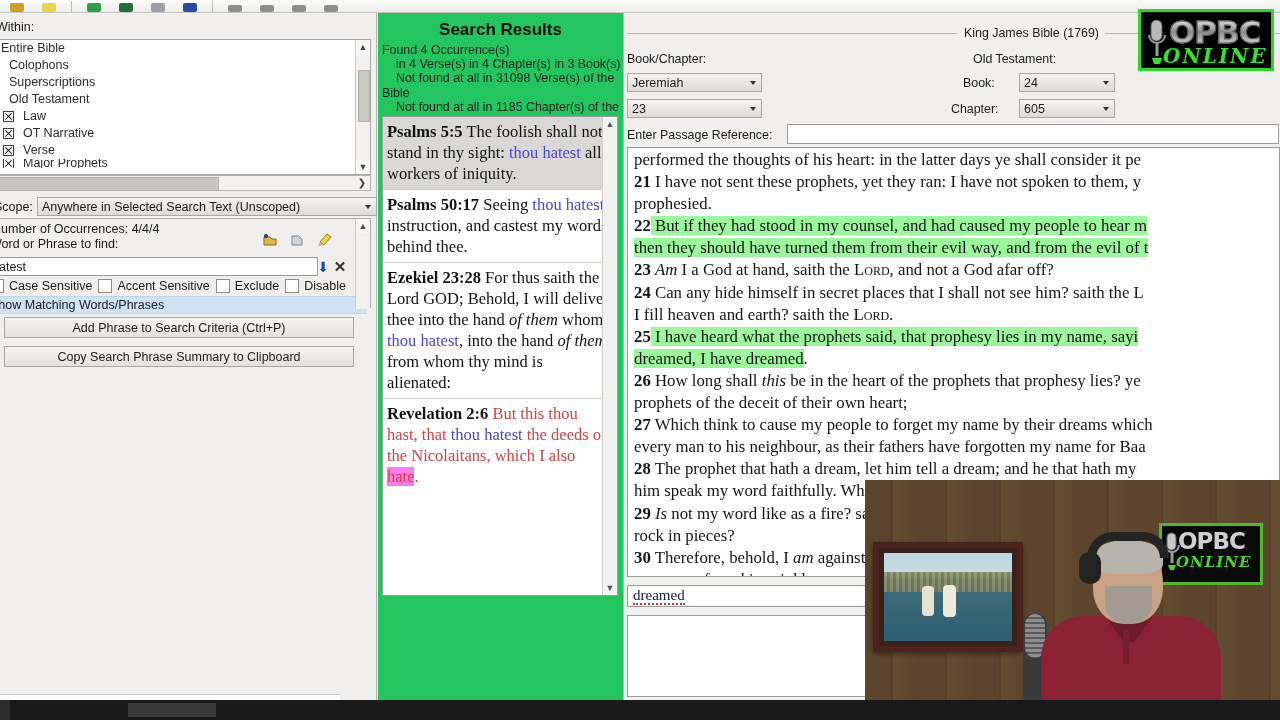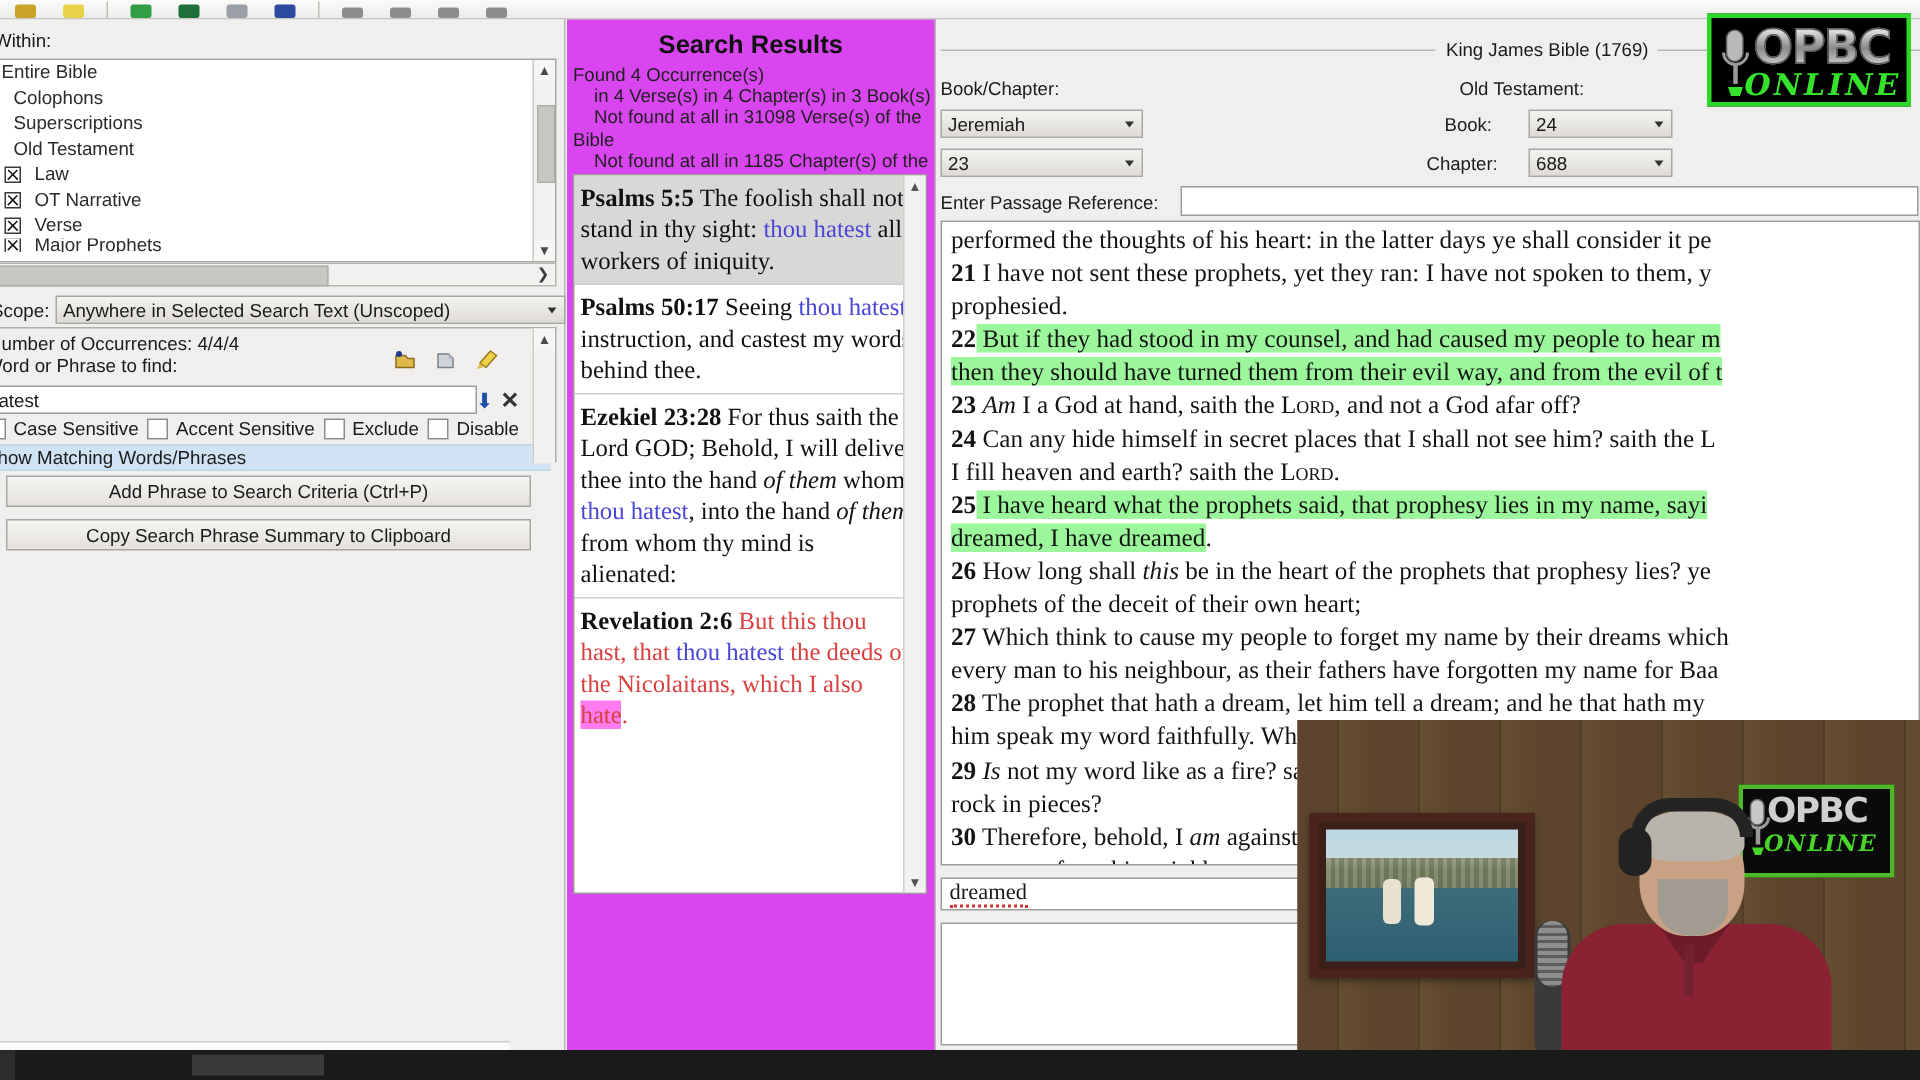--- a/index.html
+++ b/index.html
@@ -72,21 +72,21 @@
            font-size:12.5px;gap:0px;}
   .chk-row .cbx{width:12px;height:12px;border:1px solid #8d8b87;background:#fff;margin:0 5px 0 6px;flex:none;}
   .hl-row{position:absolute;left:-10px;top:77px;width:383px;height:18px;background:#cfe3f4;
           border-top:1px solid #bcd6ea;border-bottom:1px solid #bcd6ea;
           display:flex;align-items:center;font-size:12.5px;box-sizing:border-box;}
   .btn-wide{position:absolute;left:4px;width:350px;height:21px;
             background:linear-gradient(#f6f5f3,#e4e1dc);border:1px solid #a9a7a3;box-sizing:border-box;
             display:flex;align-items:center;justify-content:center;font-size:12.5px;color:#1b1b1b;}
 
   
-  .mid{position:absolute;left:378px;top:13px;width:246px;height:687px;background:#d946ef;
+  .mid{position:absolute;left:378px;top:13px;width:246px;height:687px;background:#22c55e;
        border-right:1px solid #b9b7b3;box-sizing:border-box;}
   .sr-title{text-align:center;font-size:17px;font-weight:bold;margin-top:7px;color:#111;}
   .sr-stats{font-size:12.4px;line-height:14.2px;color:#1f1f1f;padding:3px 2px 0 4px;}
   .sr-stats .ind{display:block;text-indent:14px;}
   .sr-chk{display:flex;align-items:center;font-size:12.4px;margin:4px 0 0 4px;}
   .sr-chk .cbx{width:12px;height:12px;border:1px solid #4a4a4a;background:#fff;margin-right:5px;
                position:relative;flex:none;}
   .sr-chk .cbx::after{content:"";position:absolute;left:3px;top:0px;width:4px;height:7px;
                border:solid #1a1a1a;border-width:0 1.6px 1.6px 0;transform:rotate(42deg);}
   .results{position:absolute;left:4px;top:103px;width:236px;height:480px;background:#fff;
@@ -380,21 +380,21 @@
       <span class="caret"></span>
     </div>
 
     <div class="r-lbl" style="left:338px;top:63px;">Book:</div>
     <div class="combo" style="position:absolute;left:394px;top:60px;width:96px;">
       <span>24</span>
       <span class="caret"></span>
     </div>
     <div class="r-lbl" style="left:326px;top:89px;">Chapter:</div>
     <div class="combo" style="position:absolute;left:394px;top:86px;width:96px;">
-      <span>688</span>
+      <span>605</span>
       <span class="caret"></span>
     </div>
 
     <div class="r-lbl" style="left:2px;top:115px;">Enter Passage Reference:</div>
     <div class="passage-inp"></div>
 
     <div class="bible">
       <div style="white-space:nowrap;overflow:hidden;">
         <span>performed the thoughts of his heart: in the latter days ye shall consider it pe</span>
       </div>

